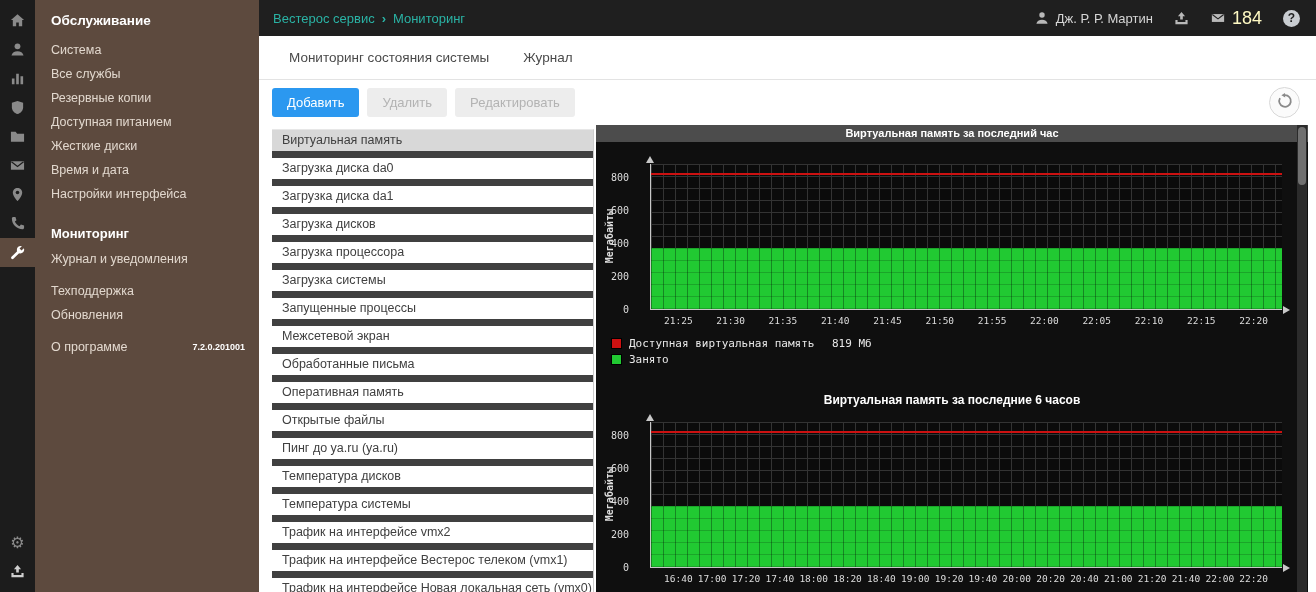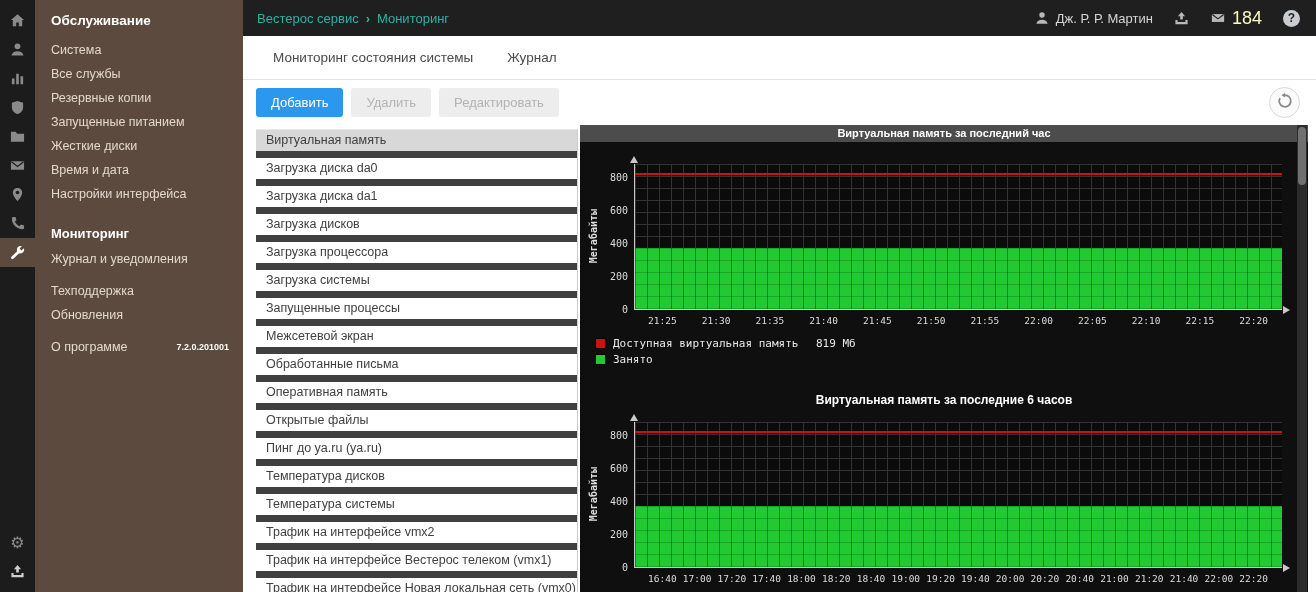--- a/index.html
+++ b/index.html
@@ -10,21 +10,21 @@
   .iconrail{width:35px;background:#1c1c1c;flex-shrink:0;display:flex;flex-direction:column;
             align-items:center;padding:6px 0;box-sizing:border-box;}
   .ib{width:35px;height:29px;display:flex;align-items:center;justify-content:center;
       color:#8a8a8a;cursor:pointer;flex-shrink:0;}
   .ib svg{display:block;}
   .ib.active{background:#5d4a3e;color:#fff;}
   .ib.gear{font-size:16px;line-height:16px;}
   .rail-spacer{flex:1;}
 
   
-  .sidebar{width:208px;background:#5d4a3e;flex-shrink:0;color:#e4dad0;padding-top:10px;
+  .sidebar{width:224px;background:#5d4a3e;flex-shrink:0;color:#e4dad0;padding-top:10px;
            box-sizing:border-box;display:flex;flex-direction:column;}
   .sb-title{font-weight:bold;color:#fff;font-size:13.5px;padding:3px 0 10px 16px;}
   .sb-header{font-weight:bold;color:#fff;font-size:13px;padding:12px 0 6px 16px;}
   .sb-item{font-size:12.5px;padding:5px 0 5px 16px;cursor:pointer;color:#e2d8ce;}
   .sb-group{margin-bottom:8px;}
   .sb-about{display:flex;align-items:center;padding:5px 14px 0 16px;font-size:12.5px;}
   .sb-ver{font-size:9px;font-weight:bold;color:#fff;margin-left:auto;}
 
   
   .main{flex:1;display:flex;flex-direction:column;min-width:0;}
@@ -83,21 +83,21 @@
   .ctitle.bar{background:#4c4c4c;color:#fff;font-weight:bold;font-size:11px;height:17px;
               line-height:17px;text-align:center;}
   .ctitle.plain{color:#fff;font-weight:bold;font-size:12px;text-align:center;margin:26px 0 0;}
   .plot-row{display:flex;margin-top:22px;padding-left:6px;}
   .chart2 .plot-row{margin-top:15px;}
   .ylab{width:14px;height:145px;display:flex;align-items:center;justify-content:center;}
   .ylab span{writing-mode:vertical-rl;transform:rotate(180deg);
              font:bold 10px "DejaVu Sans Mono",monospace;color:#ddd;}
   .yticks{width:34px;position:relative;height:145px;font:10px "DejaVu Sans Mono",monospace;
           color:#ddd;flex-shrink:0;}
-  .yticks span{position:absolute;right:6px;transform:translateY(50%);}
+  .yticks span{position:absolute;right:21px;transform:translateY(50%);}
   .plotwrap{flex:1;position:relative;margin-right:26px;}
   .plot{height:145px;background:#0b0b0b;position:relative;overflow:hidden;
         border-left:1px solid #c8c8c8;border-bottom:1px solid #c8c8c8;
         background-image:repeating-linear-gradient(to right,#333 0 1px,transparent 1px 12px),
                          repeating-linear-gradient(to bottom,#333 0 1px,transparent 1px 12px);}
   .fill{position:absolute;left:0;right:0;bottom:0;
         background-image:repeating-linear-gradient(to right,rgba(0,0,0,.33) 0 1px,transparent 1px 12px),
                          repeating-linear-gradient(to bottom,rgba(0,0,0,.18) 0 1px,transparent 1px 12px);}
   .hline{position:absolute;left:0;right:0;height:2px;transform:translateY(1px);}
   .arrow-up{position:absolute;left:-4px;top:-8px;width:0;height:0;
@@ -179,21 +179,21 @@
     </div>
   </nav>
 
   <aside class="sidebar">
     <div class="sb-title">Обслуживание</div>
     <div id="sb-groups">
         <div class="sb-group">
           <div class="sb-item">Система</div>
           <div class="sb-item">Все службы</div>
           <div class="sb-item">Резервные копии</div>
-          <div class="sb-item">Запущенные питанием</div>
+          <div class="sb-item">Доступная питанием</div>
           <div class="sb-item">Жесткие диски</div>
           <div class="sb-item">Время и дата</div>
           <div class="sb-item">Настройки интерфейса</div>
         </div>
         <div class="sb-group">
           <div class="sb-header">Мониторинг</div>
           <div class="sb-item">Журнал и уведомления</div>
         </div>
         <div class="sb-group">
           <div class="sb-item">Техподдержка</div>

